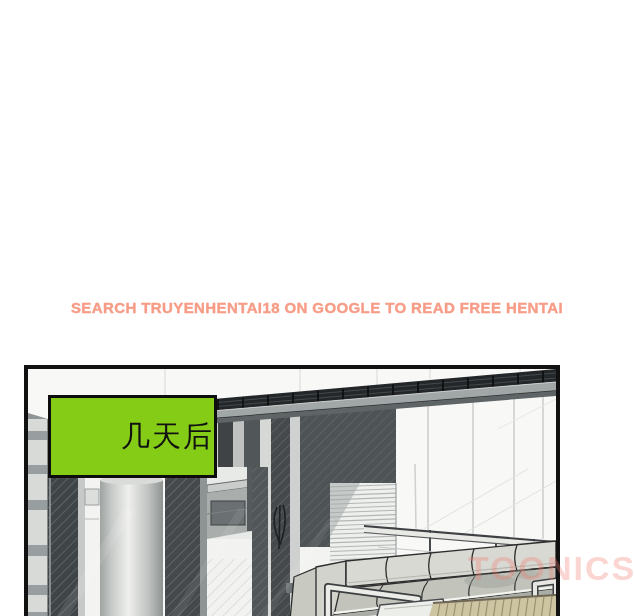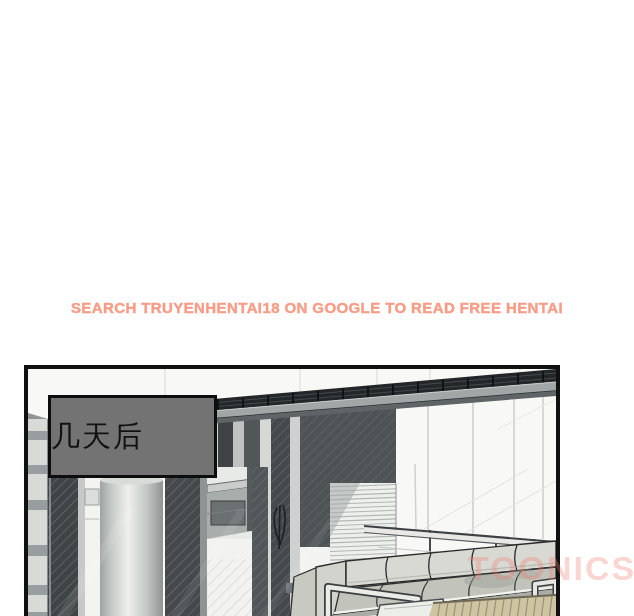--- a/index.html
+++ b/index.html
@@ -15,22 +15,22 @@
     color:#f79c86;
     -webkit-text-stroke:0.4px #f79c86;
   }
   .panel{
     position:absolute;left:24px;top:365px;width:528px;height:260px;
     border:4px solid #111111;background:#f8f8f6;overflow:hidden;
   }
   .panel svg{display:block;}
   .caption-box{
     position:absolute;left:20px;top:26px;width:163px;height:77px;
-    background:#737373;border:3.5px solid #0d0d0d;
-    display:flex;align-items:center;justify-content:flex-start;
+    background:#84cc16;border:3.5px solid #0d0d0d;
+    display:flex;align-items:center;justify-content:flex-end;
     z-index:4;
   }
   .caption-box span{
     font-size:29px;letter-spacing:2px;color:#111;
     font-family:"DejaVu Sans","Liberation Sans",sans-serif;
   }
   .watermark-bottom{
     position:absolute;left:436px;top:549px;z-index:6;
     font-size:34px;font-weight:bold;letter-spacing:2px;
     color:rgba(239,125,112,0.32);

